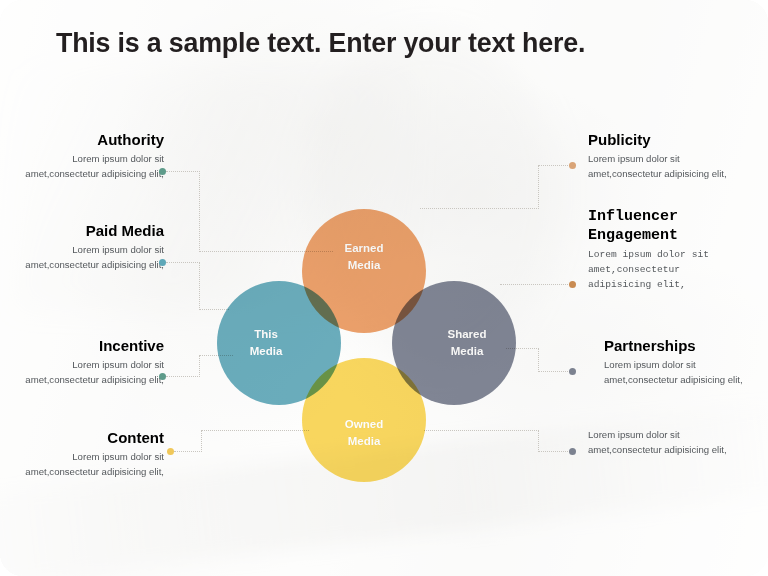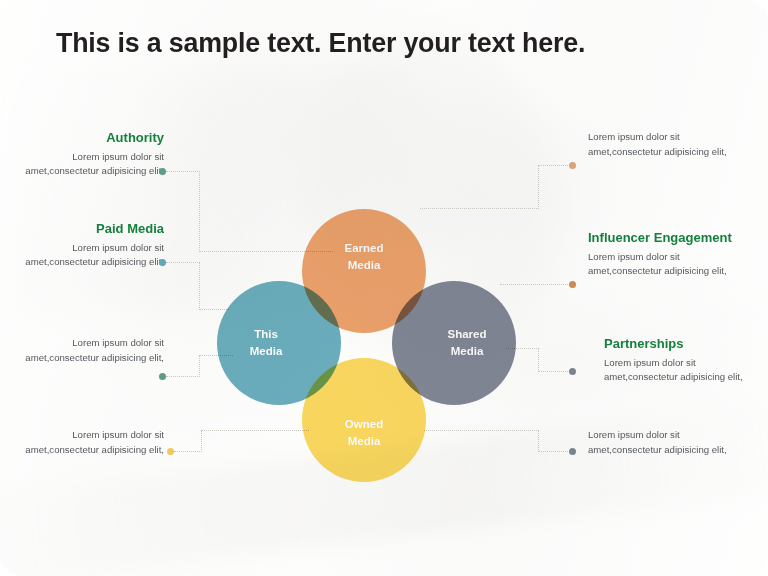--- a/index.html
+++ b/index.html
@@ -106,23 +106,23 @@
     border-left: 1px dotted #c9c6c0;
     width: 0;
   }
 
   
   .label {
     position: absolute;
     width: 150px;
   }
   .label .lt {
-    font-size: 13px;
+    font-size: 15px;
     font-weight: bold;
-    color: #15803d;
+    color: #000000;
     line-height: 1.28;
     margin-bottom: 3px;
   }
   .label .lb {
     font-size: 9.6px;
     color: #54585c;
     line-height: 1.52;
   }
   .label.left  { text-align: right; }
   .label.right { text-align: left; }
@@ -209,35 +209,38 @@
   </div>
   <div class="dot" style="left:159px; top:168px; background:#5E9B8A;"></div>
 
   <div class="label left" style="left:14px; top:221px;">
     <div class="lt">Paid Media</div>
     <div class="lb">Lorem ipsum dolor sit amet,consectetur adipisicing elit,</div>
   </div>
   <div class="dot" style="left:159px; top:259px; background:#5EA7B8;"></div>
 
   <div class="label left" style="left:14px; top:336px;">
+    <div class="lt">Incentive</div>
     <div class="lb">Lorem ipsum dolor sit amet,consectetur adipisicing elit,</div>
   </div>
   <div class="dot" style="left:159px; top:373px; background:#5E9B8A;"></div>
 
   <div class="label left" style="left:14px; top:428px;">
+    <div class="lt">Content</div>
     <div class="lb">Lorem ipsum dolor sit amet,consectetur adipisicing elit,</div>
   </div>
   <div class="dot" style="left:167px; top:448px; background:#F0C85A;"></div>
 
   <div class="label right" style="left:588px; top:130px;">
+    <div class="lt">Publicity</div>
     <div class="lb">Lorem ipsum dolor sit amet,consectetur adipisicing elit,</div>
   </div>
   <div class="dot" style="left:569px; top:162px; background:#D9A477;"></div>
 
-  <div class="label right" style="left:588px; top:230px;">
+  <div class="label right" style="left:588px; top:207px;font-family:Liberation Mono, monospace;">
     <div class="lt">Influencer Engagement</div>
     <div class="lb">Lorem ipsum dolor sit amet,consectetur adipisicing elit,</div>
   </div>
   <div class="dot" style="left:569px; top:281px; background:#C98B52;"></div>
 
   <div class="label right" style="left:604px; top:336px;">
     <div class="lt">Partnerships</div>
     <div class="lb">Lorem ipsum dolor sit amet,consectetur adipisicing elit,</div>
   </div>
   <div class="dot" style="left:569px; top:368px; background:#7C8290;"></div>

